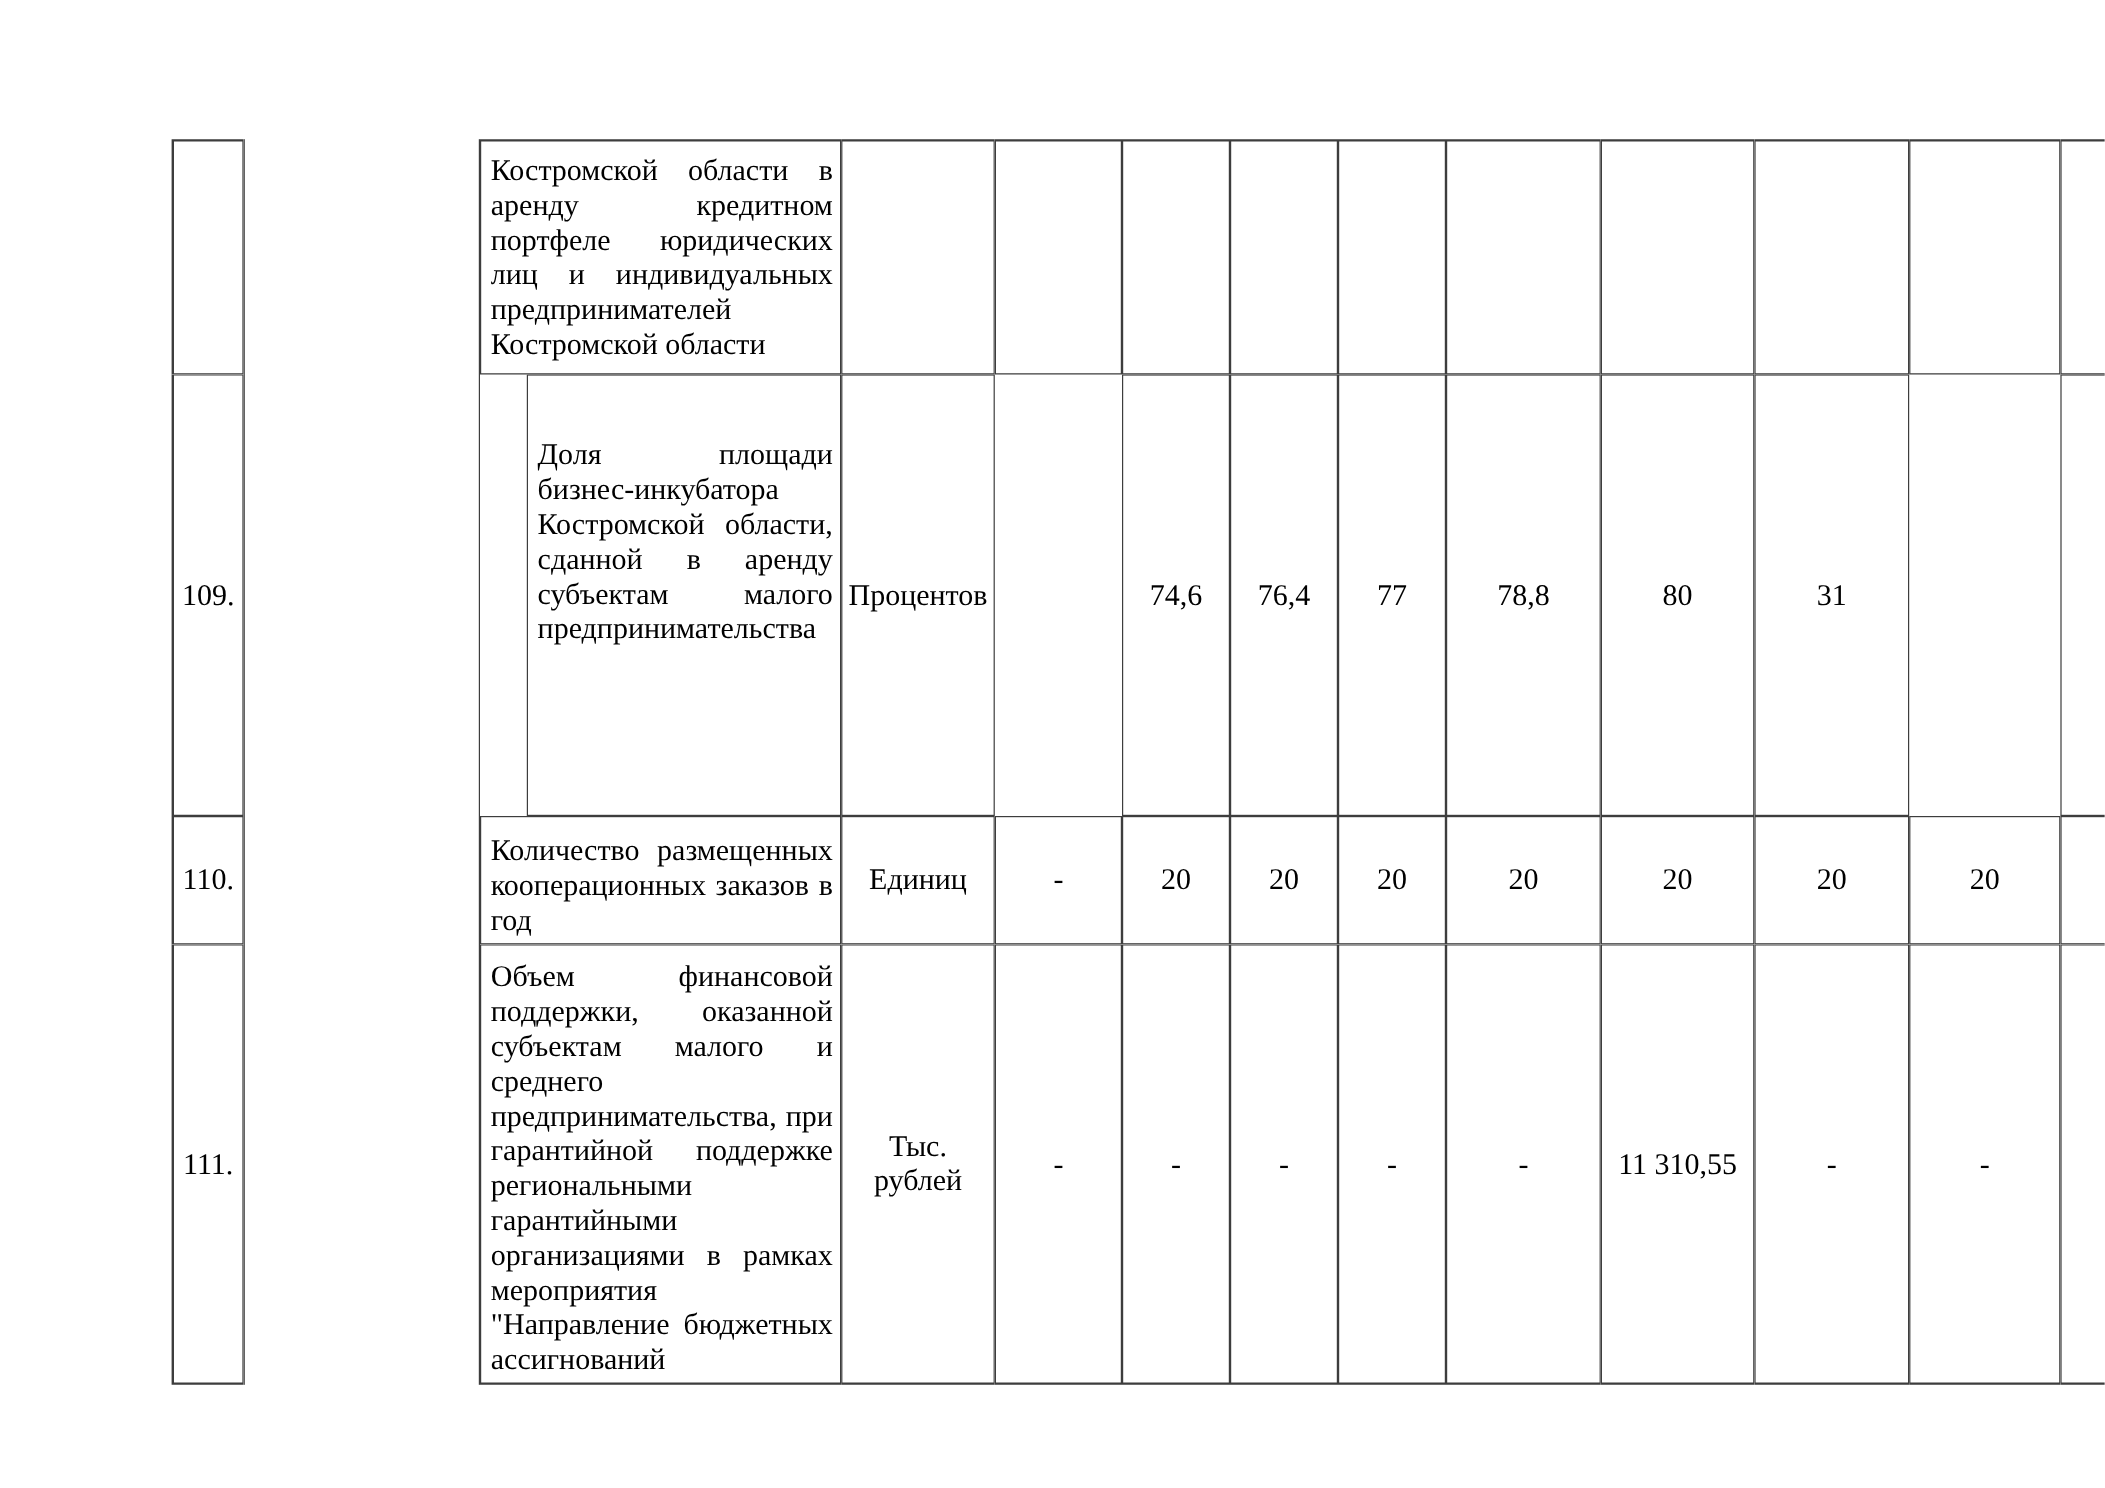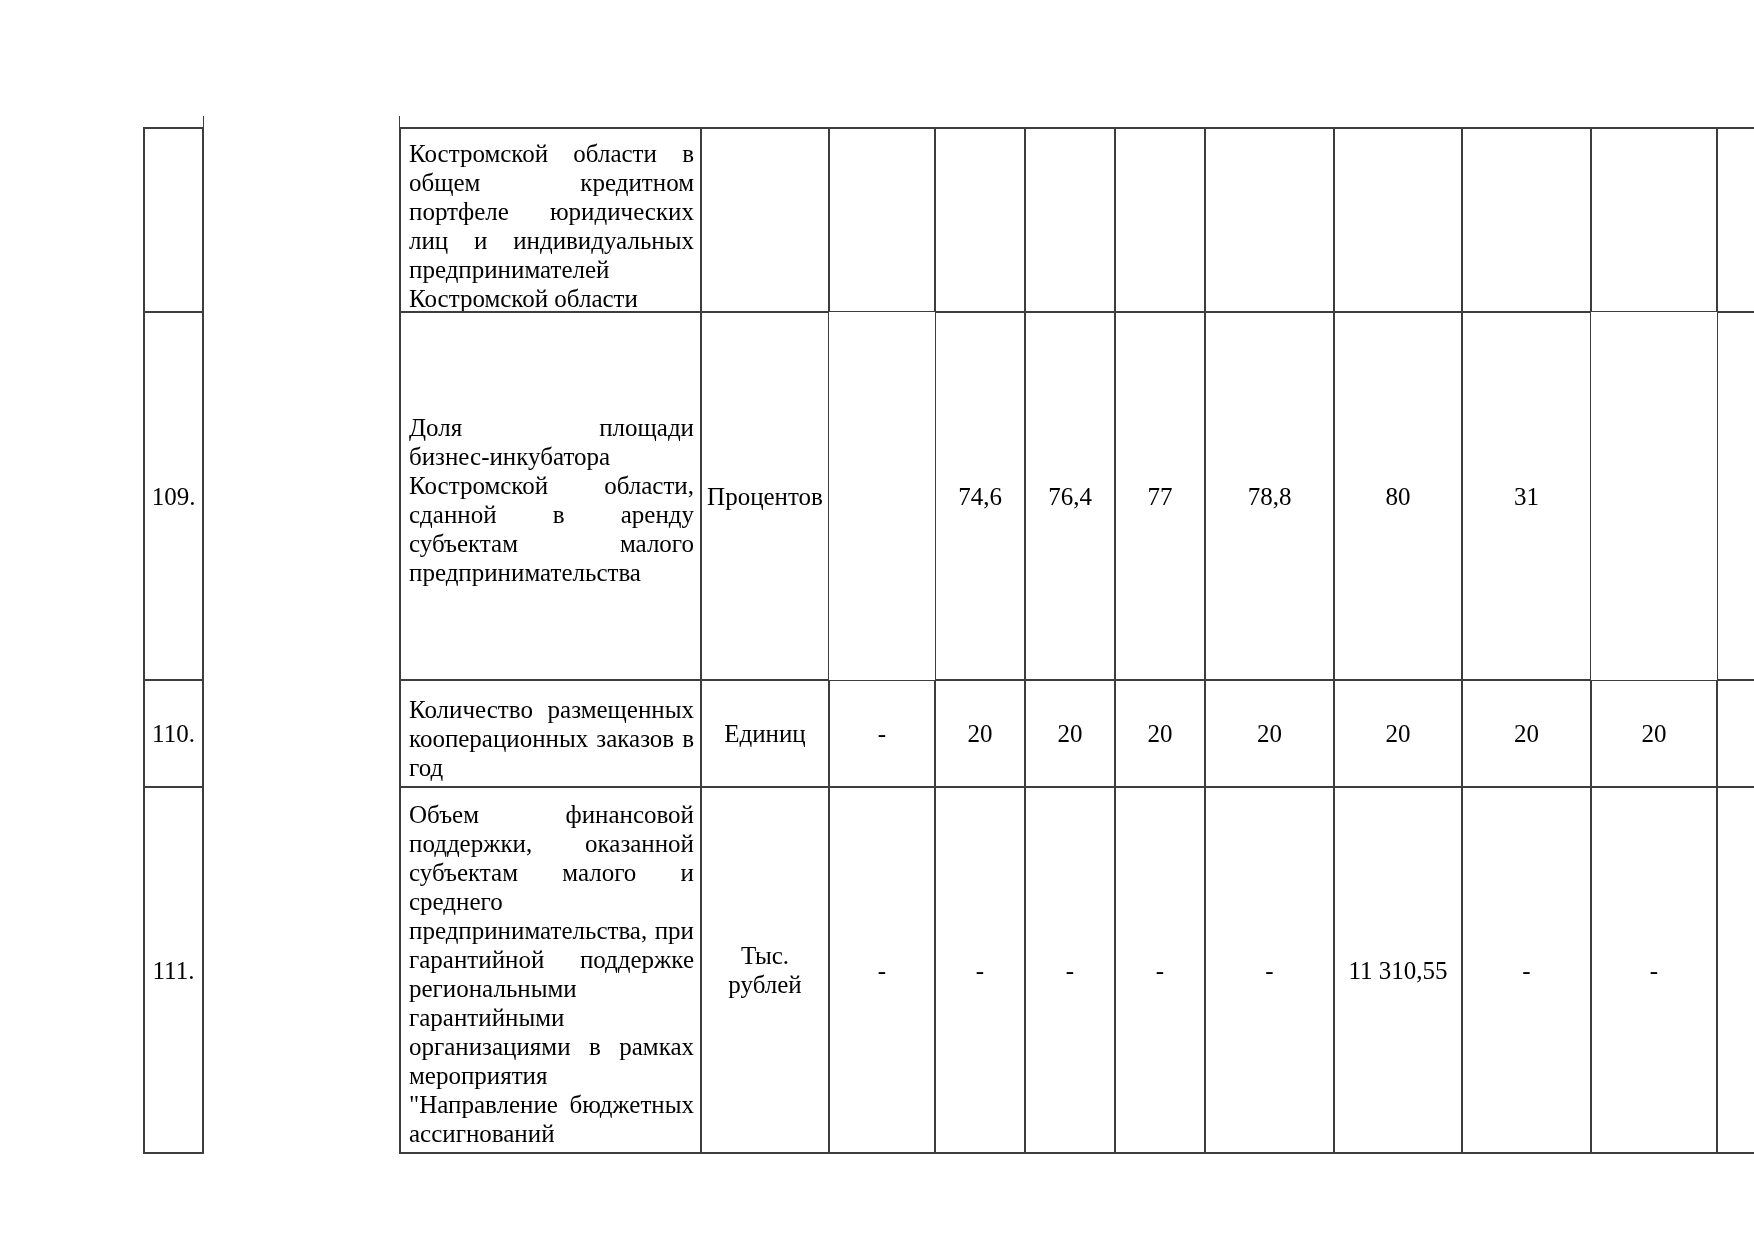--- a/index.html
+++ b/index.html
@@ -28,39 +28,39 @@
     overflow: hidden;
     background: #ffffff;
   }
   .num  { display: flex; align-items: center; justify-content: center; }
   .unit { display: flex; align-items: center; justify-content: center; text-align: center; padding: 2px 5px; }
   .val  { display: flex; align-items: center; justify-content: center; }
   .ind  { padding: 10px 6px 4px 8px; text-align: justify; }
   .jline { text-align: justify; text-align-last: justify; }
   .jline.last { text-align-last: auto; }
   .merged { border-top: none; border-bottom: none; }
-  .bt { border-top-width: 2px; margin-top: 11px; }
+  .bt { border-top-width: 2px; }
   .bl { border-left-width: 2px; }
   .bb { border-bottom-width: 2px; }
-  .pt109 { padding-top: 100px; }
+  .pt109 { padding-top: 52px; margin-left: 39px; }
   .pt110 { padding-top: 14px; }
   .pt111 { padding-top: 12px; }
 </style>
 </head>
 <body>
 
 <div class="page">
   <div class="tbl">
 
     <div class="cell merged" style="grid-area:1/2/5/3"></div>
 
     <div class="cell num bt bl" style="grid-area:1/1"></div>
     <div class="cell ind bt" style="grid-area:1/3">
         <div class="jline">Костромской области в</div>
-        <div class="jline">общем кредитном</div>
+        <div class="jline">аренду кредитном</div>
         <div class="jline">портфеле юридических</div>
         <div class="jline">лиц и индивидуальных</div>
         <div class="jline">предпринимателей</div>
         <div class="jline last">Костромской области</div>
       </div>
     <div class="cell unit bt" style="grid-area:1/4"></div>
     <div class="cell val bt" style="grid-area:1/5"></div>
     <div class="cell val bt" style="grid-area:1/6"></div>
     <div class="cell val bt" style="grid-area:1/7"></div>
     <div class="cell val bt" style="grid-area:1/8"></div>

